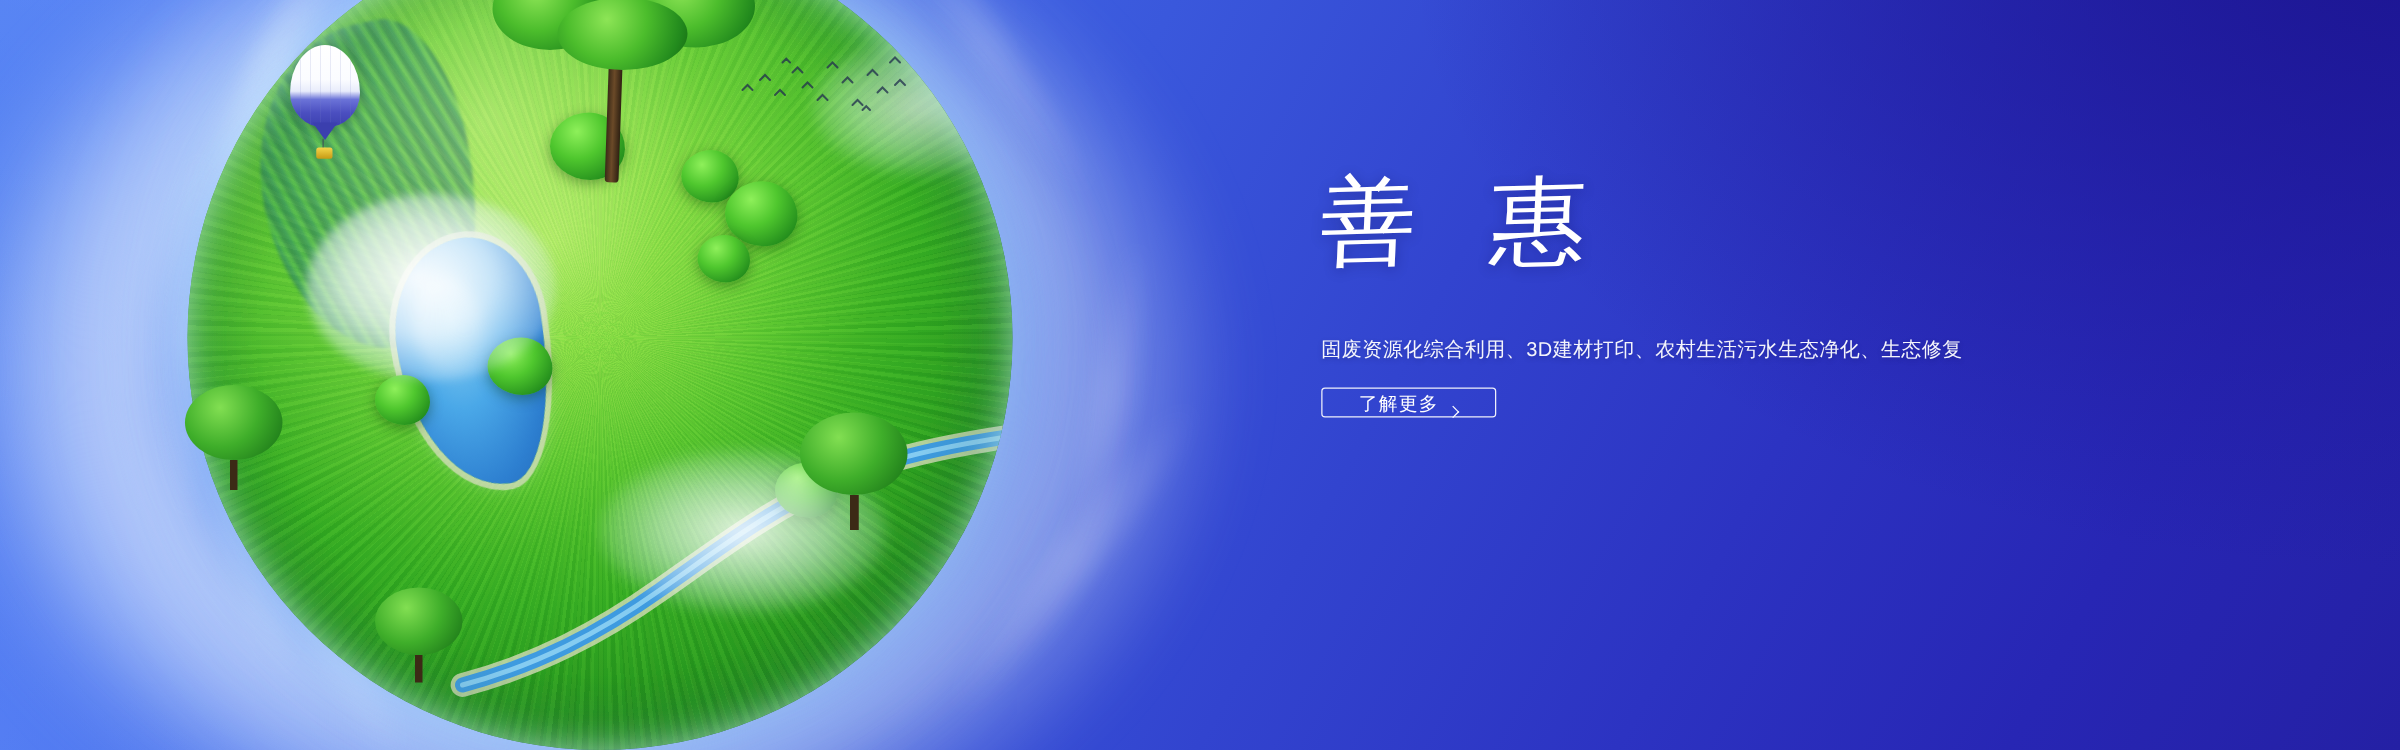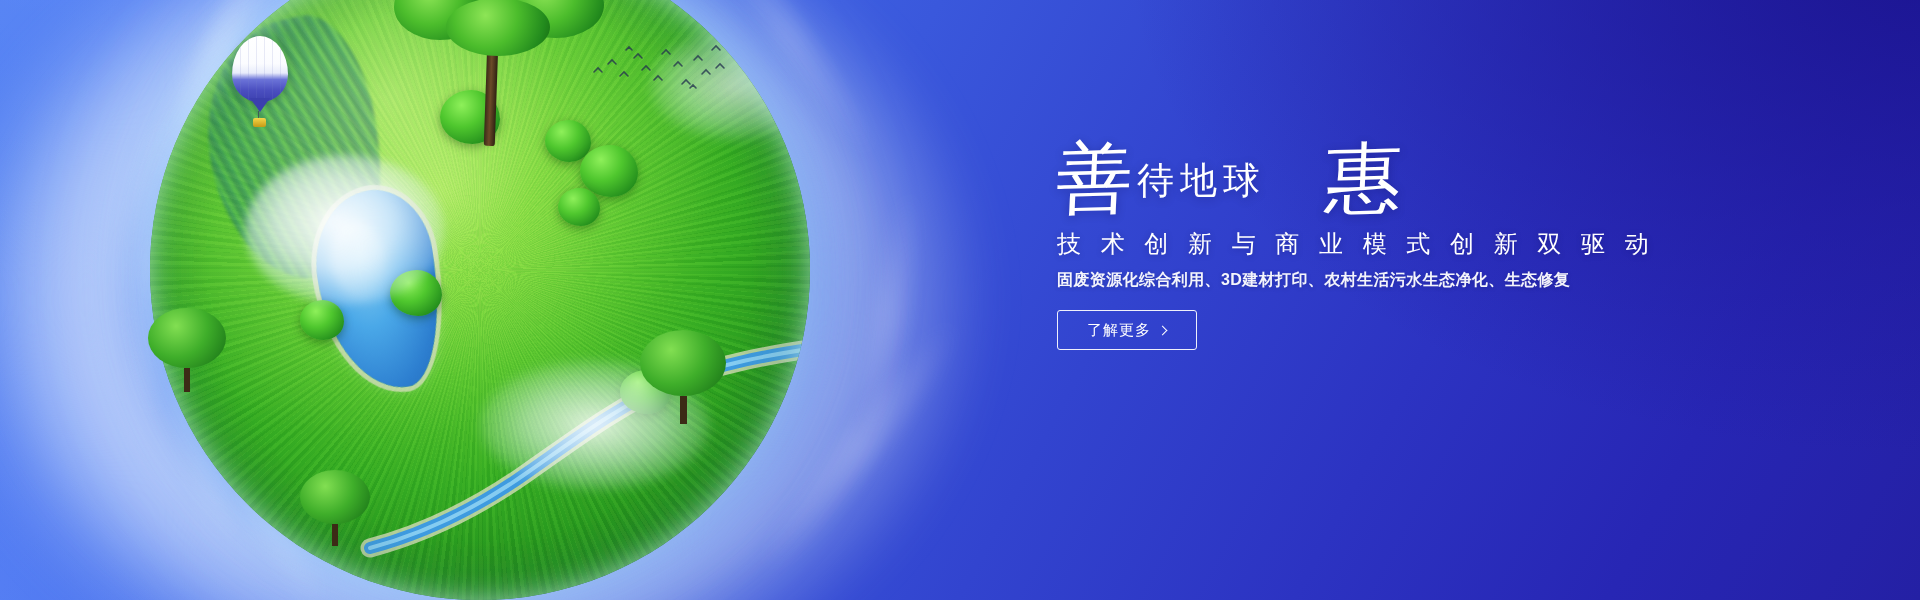--- a/index.html
+++ b/index.html
@@ -356,34 +356,34 @@
     letter-spacing:6.5px;
     white-space:nowrap;
     text-shadow:0 1px 6px rgba(10,10,70,.28);
   }
 
   
   .description {
     position:absolute; left:2px; top:270px;
     color:rgba(255,255,255,.95);
     font-size:16px;
-    font-weight:700;
+    font-weight:400;
     letter-spacing:.4px;
     white-space:nowrap;
     text-shadow:0 1px 4px rgba(10,10,70,.25);
   }
 
   
   .cta {
     position:absolute; left:2px; top:310px;
     display:inline-flex;
-    align-items:center;
+    align-items:flex-end;
     justify-content:center;
     gap:9px;
-    width:140px; height:40px;
+    width:140px; height:24px;
     border:1px solid rgba(255,255,255,.92);
     border-radius:3px;
     background:transparent;
     color:#ffffff;
     font-size:15px;
     letter-spacing:1px;
     cursor:pointer;
     text-decoration:none;
     transition:background .18s ease;
   }
@@ -504,29 +504,27 @@
         <path d="M100 46 l3 -3 l3 3"></path>
       </g>
     </svg>
   </div>
 
   <div class="content">
 
     <div class="headline">
       <span class="hl-group">
         <span class="hl-big">善</span>
-        <span class="hl-small">待地球</span>
       </span>
       <span class="hl-gap"></span>
       <span class="hl-group">
         <span class="hl-big">惠</span>
       </span>
     </div>
 
-    <div class="subtitle">技 术 创 新 与 商 业 模 式 创 新 双 驱 动</div>
     <div class="description">固废资源化综合利用、3D建材打印、农村生活污水生态净化、生态修复</div>
 
     <a href="#" class="cta">
       <span>了解更多</span>
       <span class="cta-chev"></span>
     </a>
 
   </div>
 
 </div>

